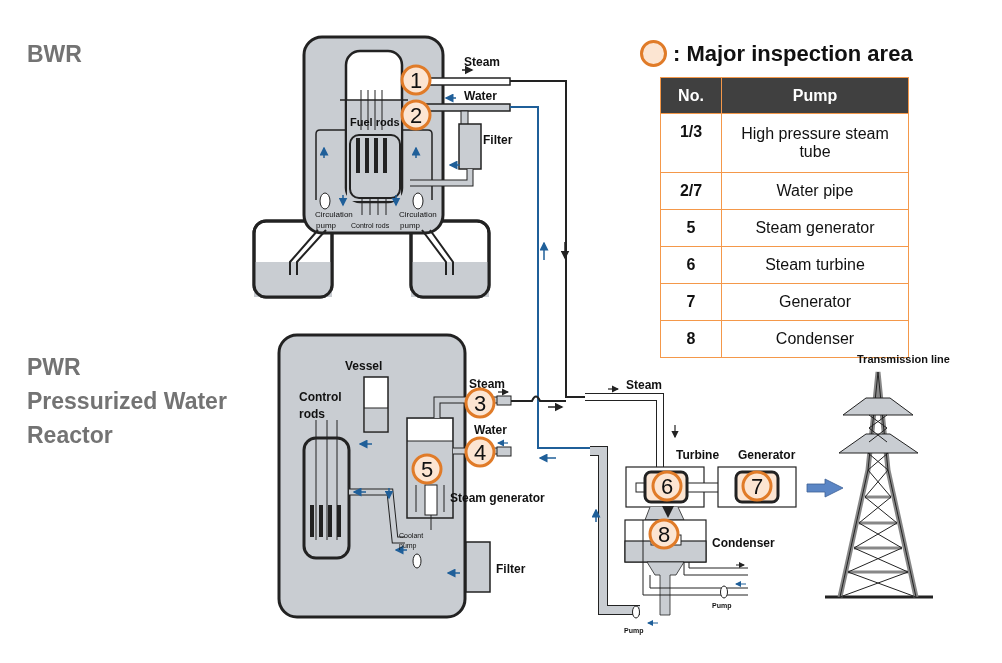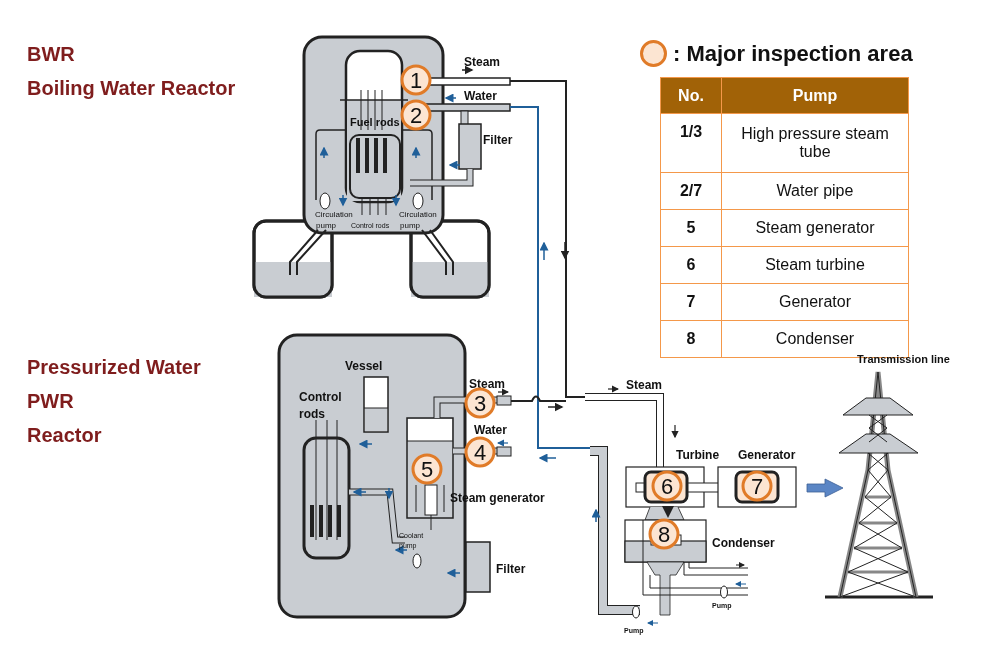--- a/index.html
+++ b/index.html
@@ -1,38 +1,37 @@
 <!DOCTYPE html>
 <html><head>
 <meta charset="utf-8">
 <style>
   html, body { margin:0; padding:0; background:#ffffff; }
   body { width:1002px; height:663px; position:relative; overflow:hidden; font-family:"Liberation Sans", sans-serif; color:#111; }
-  .title { position:absolute; font-weight:bold; font-size:20px; line-height:34px; color:#7f1d1d; }
+  .title { position:absolute; font-weight:bold; font-size:23px; line-height:34px; color:#737373; }
   #diagram { position:absolute; left:0; top:0; }
   .legend { position:absolute; left:640px; top:40px; display:flex; align-items:center; }
   .legend .circ { width:27px; height:27px; border-radius:50%; border:3px solid #e07b28; background:#fce5d2; box-sizing:border-box; }
   .legend .txt { font-weight:bold; font-size:22px; margin-left:6px; }
   table.area { position:absolute; left:660px; top:77px; width:249px; border-collapse:collapse; font-size:16px; }
-  table.area th { background:#a16207; color:#fff; font-weight:bold; height:33px; border:1px solid #f4984a; }
+  table.area th { background:#404040; color:#fff; font-weight:bold; height:33px; border:1px solid #f4984a; }
   table.area td { border:1px solid #f4984a; text-align:center; padding:5px 4px; height:22px; }
   table.area td.no { font-weight:bold; width:52px; vertical-align:top; padding-top:9px; }
   table.area tr.first td { height:44px; }
 </style>
 </head>
 <body>
 
 <div class="title" style="left:27px;top:37px;">
   <div>BWR</div>
-  <div>Boiling Water Reactor</div>
 </div>
 
 <div class="title" style="left:27px;top:350px;">
+  <div>PWR</div>
   <div>Pressurized Water</div>
-  <div>PWR</div>
   <div>Reactor</div>
 </div>
 
 <div class="legend">
   <span class="circ"></span>
   <span class="txt">: Major inspection area</span>
 </div>
 
 <table class="area">
   <thead>

